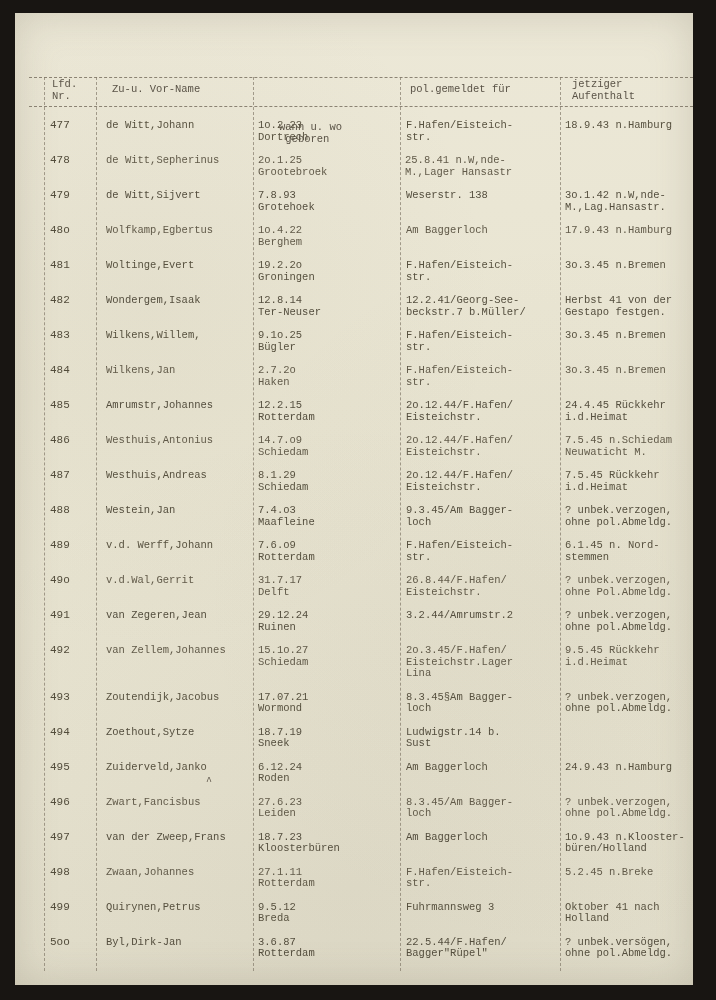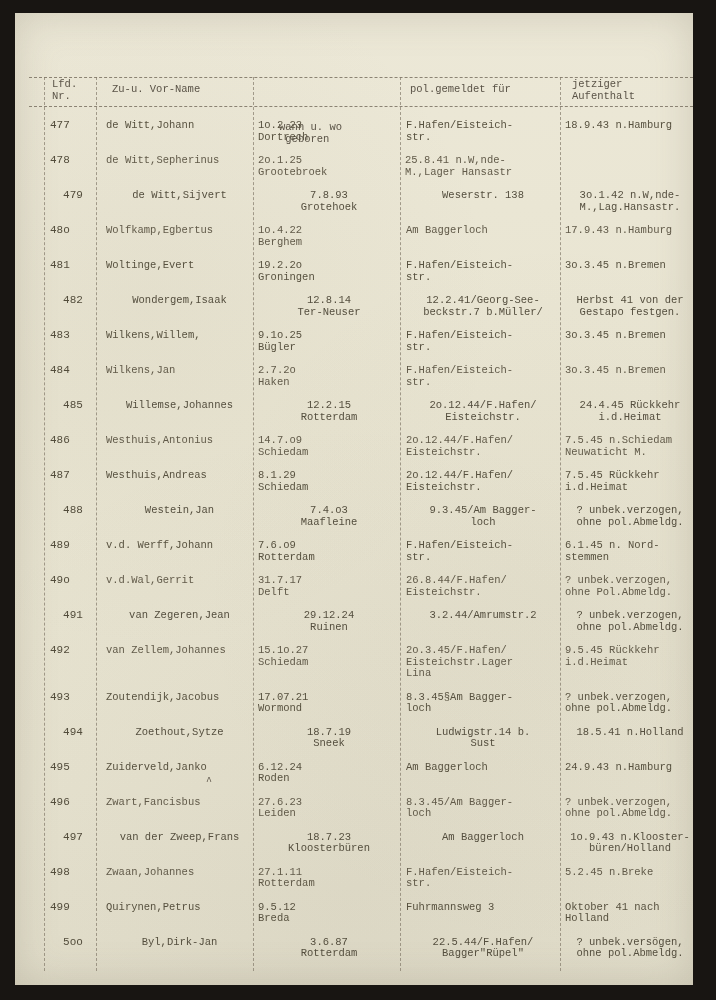--- a/index.html
+++ b/index.html
@@ -32,21 +32,21 @@
     display:grid;grid-template-columns:52px 157px 147px 160px 1fr;
     margin-bottom:12px;color:#57513f;font-size:10.5px;line-height:11.5px;
   }
   .row .c{white-space:pre;}
   .c.nr{padding-left:6px;font-size:11px;color:#524c3b;}
   .c.name{padding-left:10px;}
   .c.born{padding-left:5px;}
   .c.reg{padding-left:6px;}
   .c.res{padding-left:5px;}
   .row:nth-child(2n){color:#615a49;}
-  .row:nth-child(3n){color:#544e3e;text-align:center;}
+  .row:nth-child(3n){color:#544e3e;}
   .mark{
     position:absolute;left:183px;top:763px;color:#5a5347;font-size:10px;
   }
   
   .speckle{
     position:absolute;inset:0;pointer-events:none;
     background:
       radial-gradient(circle at 20% 30%,rgba(140,130,105,.06),transparent 40%),
       radial-gradient(circle at 80% 60%,rgba(140,130,105,.05),transparent 45%),
       radial-gradient(circle at 50% 90%,rgba(120,110,90,.07),transparent 50%);
@@ -155,21 +155,21 @@
     <div class="c name">Wilkens,Jan</div>
     <div class="c born">2.7.2o
 Haken</div>
     <div class="c reg">F.Hafen/Eisteich-
 str.</div>
     <div class="c res">3o.3.45 n.Bremen</div>
   </div>
 
   <div class="row">
     <div class="c nr">485</div>
-    <div class="c name">Willemse,Johannes</div>
+    <div class="c name">Amrumstr,Johannes</div>
     <div class="c born">12.2.15
 Rotterdam</div>
     <div class="c reg">2o.12.44/F.Hafen/
 Eisteichstr.</div>
     <div class="c res">24.4.45 Rückkehr
 i.d.Heimat</div>
   </div>
 
   <div class="row">
     <div class="c nr">486</div>
@@ -259,21 +259,20 @@
 ohne pol.Abmeldg.</div>
   </div>
 
   <div class="row">
     <div class="c nr">494</div>
     <div class="c name">Zoethout,Sytze</div>
     <div class="c born">18.7.19
 Sneek</div>
     <div class="c reg">Ludwigstr.14 b.
 Sust</div>
-    <div class="c res">18.5.41 n.Holland</div>
   </div>
 
   <div class="row">
     <div class="c nr">495</div>
     <div class="c name">Zuiderveld,Janko</div>
     <div class="c born">6.12.24
 Roden</div>
     <div class="c reg">Am Baggerloch</div>
     <div class="c res">24.9.43 n.Hamburg</div>
   </div>

